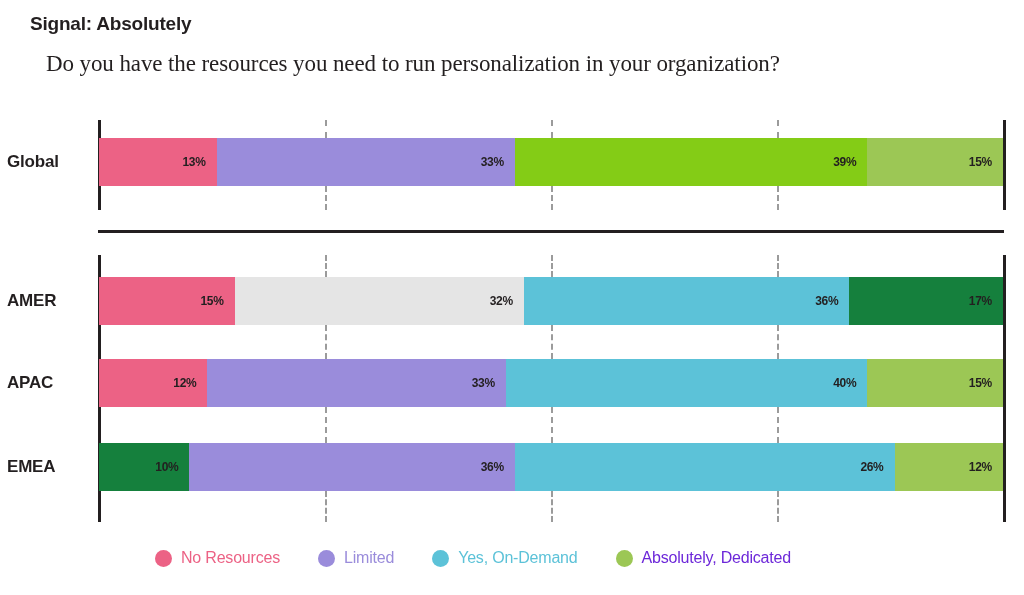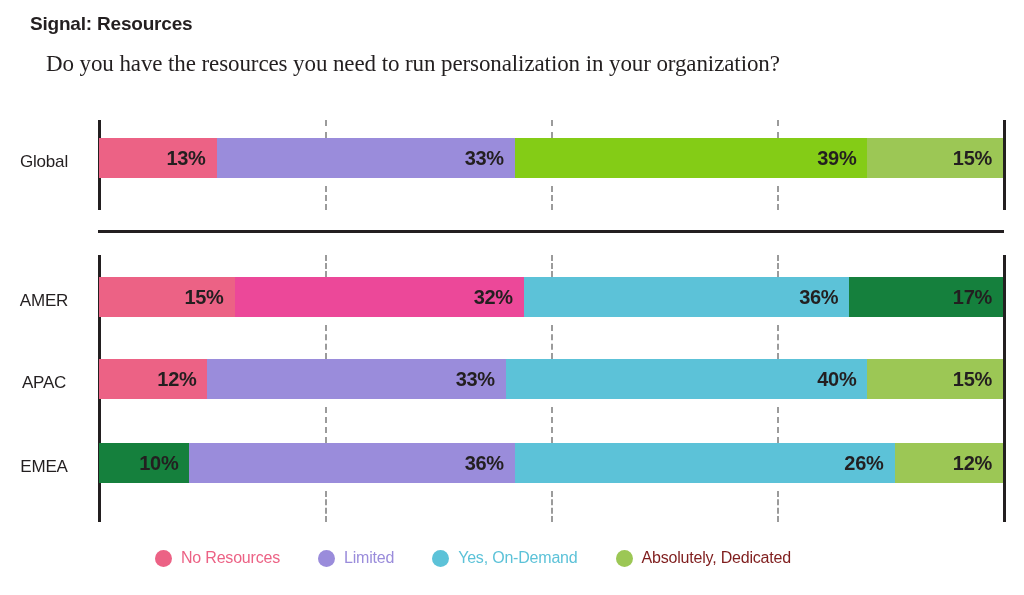--- a/index.html
+++ b/index.html
@@ -75,43 +75,44 @@
     width: 1024px;
     height: 48px;
   }
   .row-label {
     position: absolute;
     left: 0;
     width: 88px;
     top: 0;
     height: 48px;
     line-height: 48px;
-    text-align: center;
+    text-align: left;
     font-size: 17px;
-    font-weight: normal;
+    font-weight: bold;
     color: #231f20;
     letter-spacing: -0.2px;
+    padding-left: 7px;
   }
   .bar {
     position: absolute;
     left: 99px;
     top: 0;
     height: 48px;
     width: 904px;
     display: flex;
     flex-direction: row;
   }
   .seg {
-    height: 40px;
+    height: 48px;
     display: flex;
     align-items: center;
     justify-content: flex-end;
     box-sizing: border-box;
     padding-right: 11px;
-    font-size: 20px;
+    font-size: 12px;
     font-weight: bold;
     color: #231f20;
     letter-spacing: -0.3px;
     overflow: hidden;
     white-space: nowrap;
   }
 
   
   #legend {
     position: absolute;
@@ -139,21 +140,21 @@
     font-size: 16px;
     font-weight: normal;
     letter-spacing: -0.2px;
     white-space: nowrap;
   }
 </style>
 </head>
 <body>
 
 <div id="heading">
-  <h1 id="chart-title">Signal: Resources</h1>
+  <h1 id="chart-title">Signal: Absolutely</h1>
   <p id="chart-question">Do you have the resources you need to run personalization in your organization?</p>
 </div>
 
 <div id="plot">
 
 <div class="axis-line" style="left: 98px; top: 120px; height: 90px; width: 3px;"></div>
     <div class="axis-line" style="left: 1003px; top: 120px; height: 90px; width: 3px;"></div>
     <div class="axis-line" style="left: 98px; top: 255px; height: 267px; width: 3px;"></div>
     <div class="axis-line" style="left: 1003px; top: 255px; height: 267px; width: 3px;"></div>
     <div class="group-separator" style="top: 230px;"></div>
@@ -181,21 +182,21 @@
         <div class="seg" style="width: 117.52px; background: rgb(236, 98, 133);">13%</div>
         <div class="seg" style="width: 298.32px; background: rgb(154, 140, 219);">33%</div>
         <div class="seg" style="width: 352.56px; background: #84cc16;">39%</div>
         <div class="seg" style="width: 135.6px; background: rgb(156, 199, 85);">15%</div>
       </div>
     </div>
     <div class="row" style="top: 277px;">
       <div class="row-label">AMER</div>
       <div class="bar">
         <div class="seg" style="width: 135.6px; background: rgb(236, 98, 133);">15%</div>
-        <div class="seg" style="width: 289.28px; background: #ec4899; text-align: right;">32%</div>
+        <div class="seg" style="width: 289.28px; background: #e5e5e5; text-align: right;">32%</div>
         <div class="seg" style="width: 325.44px; background: rgb(92, 194, 216);">36%</div>
         <div class="seg" style="width: 153.68px; background: #15803d;">17%</div>
       </div>
     </div>
     <div class="row" style="top: 359px;">
       <div class="row-label">APAC</div>
       <div class="bar">
         <div class="seg" style="width: 108.48px; background: rgb(236, 98, 133);">12%</div>
         <div class="seg" style="width: 298.32px; background: rgb(154, 140, 219);">33%</div>
         <div class="seg" style="width: 361.6px; background: rgb(92, 194, 216);">40%</div>
@@ -221,15 +222,15 @@
     <div class="legend-item">
       <span class="legend-dot" style="background: rgb(154, 140, 219);"></span>
       <span class="legend-label" style="color: rgb(154, 140, 219);">Limited</span>
     </div>
     <div class="legend-item">
       <span class="legend-dot" style="background: rgb(92, 194, 216);"></span>
       <span class="legend-label" style="color: rgb(92, 194, 216);">Yes, On-Demand</span>
     </div>
     <div class="legend-item">
       <span class="legend-dot" style="background: rgb(156, 199, 85);"></span>
-      <span class="legend-label" style="color: #7f1d1d;">Absolutely, Dedicated</span>
+      <span class="legend-label" style="color: #6d28d9;">Absolutely, Dedicated</span>
     </div>
   </div>
 
 </body></html>

